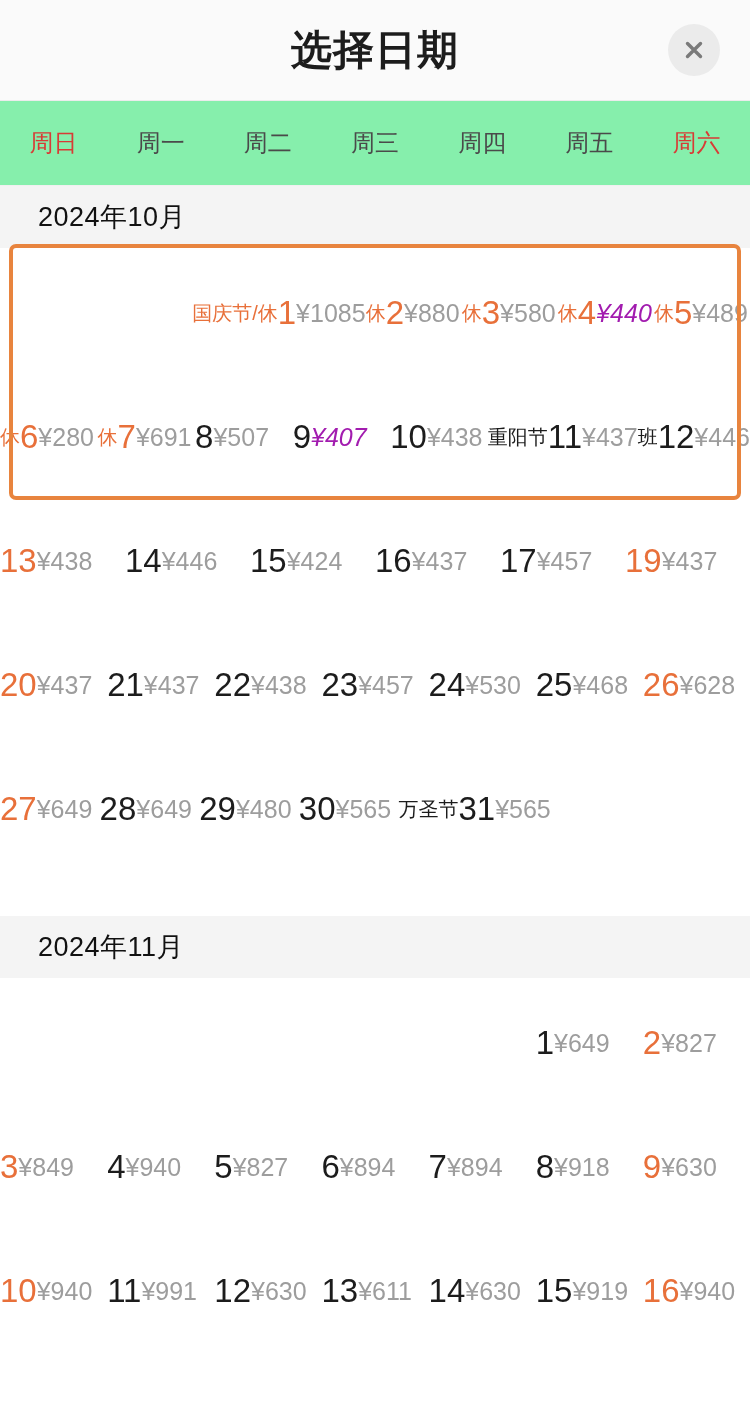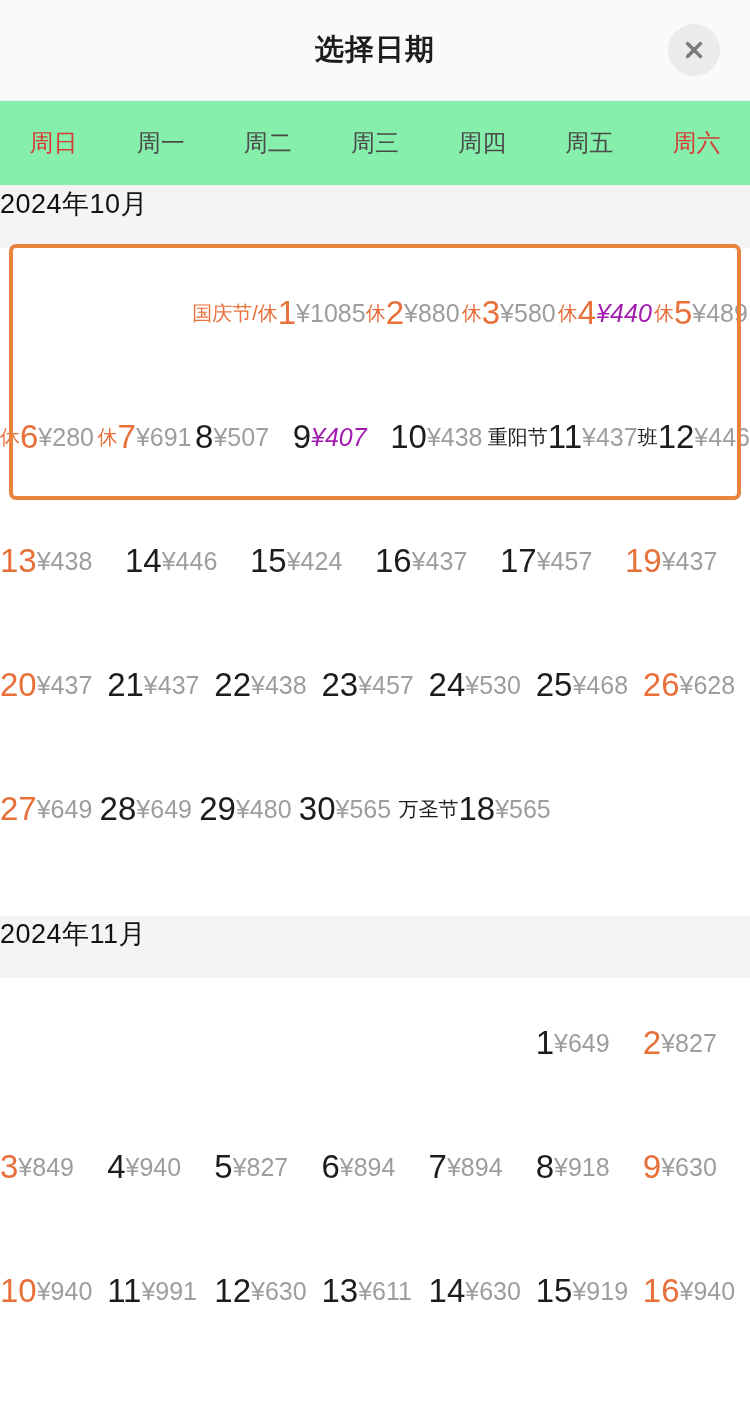--- a/index.html
+++ b/index.html
@@ -13,21 +13,21 @@
 
   
   .header {
     height:101px;
     background:#fafafa;
     border-bottom:1px solid #ececec;
     position:relative;
     display:flex; align-items:center; justify-content:center;
   }
   .header-title {
-    font-size:29px; font-weight:700; color:#1c1c1c; letter-spacing:1px;
+    font-size:41px; font-weight:700; color:#1c1c1c; letter-spacing:1px;
   }
   .close-btn {
     position:absolute; right:30px; top:50%; transform:translateY(-50%);
     width:52px; height:52px; border-radius:50%;
     background:#ebebeb;
     display:flex; align-items:center; justify-content:center;
     cursor:pointer;
   }
   .close-btn svg { display:block; }
 
@@ -41,21 +41,22 @@
   .weekday {
     flex:1 0 0; text-align:center;
     font-size:24px; color:#4a4a4a;
   }
   .weekday.weekend { color:#d83b35; }
 
   
   .month-band {
     background:#f4f4f4;
     height:62px;
-    display:flex; 
+    display:flex; align-items:center;
+    padding-left:38px;
   }
   .month-title {
     font-size:27px; color:#111111; font-weight:400; letter-spacing:0.5px;
   }
 
   
   .month-grid { background:#ffffff; position:relative; }
   .week-row { display:flex; }
   .day-cell {
     flex:1 0 0;
@@ -275,21 +276,21 @@
             <div class="day-num">29</div>
             <div class="day-price">¥480</div>
           </div>
           <div class="day-cell">
             <div class="day-label blank"></div>
             <div class="day-num">30</div>
             <div class="day-price">¥565</div>
           </div>
           <div class="day-cell">
             <div class="day-label dark">万圣节</div>
-            <div class="day-num">18</div>
+            <div class="day-num">31</div>
             <div class="day-price">¥565</div>
           </div>
           <div class="day-cell empty"></div>
           <div class="day-cell empty"></div>
         </div>
         <div class="highlight-box" style="top: -4px; height: 256px;"></div>
       </div>
       <div class="month-sep"></div>
       <div class="month-band">
         <div class="month-title">2024年11月</div>

